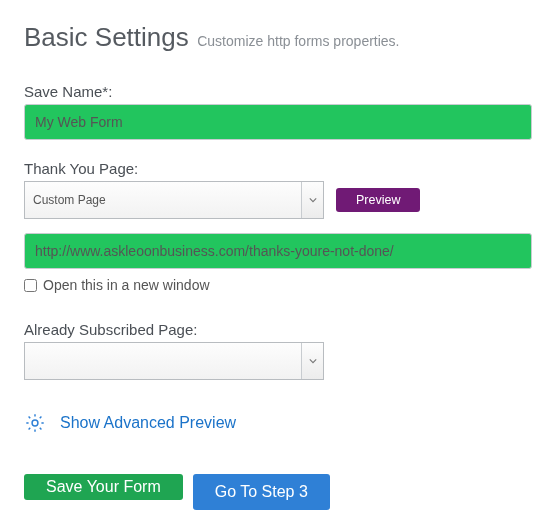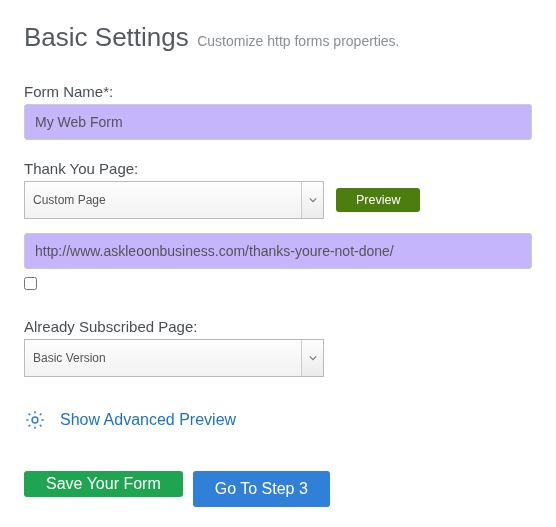--- a/index.html
+++ b/index.html
@@ -33,21 +33,21 @@
     display: block;
   }
   .text-input {
     width: 100%;
     height: 36px;
     border: 1px solid #c8ccd0;
     border-radius: 3px;
     padding: 0 10px;
     font-size: 14px;
     color: #555;
-    background: #c4b5fd;
+    background: #22c55e;
   }
   .select-row { display: flex; align-items: center; gap: 12px; }
   .select-wrap {
     position: relative;
     width: 300px;
     height: 38px;
     border: 1px solid #b8bcc0;
     background: linear-gradient(#fdfdfd,#f2f2f2);
     font-size: 12px;
     color: #555;
@@ -60,21 +60,21 @@
   .select-wrap .sel-caret {
     position: absolute;
     right: 0; top: 0; bottom: 0;
     width: 22px;
     border-left: 1px solid #c8ccd0;
     background: linear-gradient(#fdfdfd,#ececec);
     display: flex; align-items: center; justify-content: center;
   }
   .select-wrap .sel-caret svg { width: 8px; height: 6px; }
   .btn-preview {
-    background: #4d7c0f;
+    background: #701a75;
     color: #fff;
     border: none;
     height: 24px;
     padding: 0 20px;
     font-size: 12.5px;
     border-radius: 3px;
     cursor: pointer;
   }
   .url-input { margin-top: 14px; }
   .checkbox-row {
@@ -127,47 +127,47 @@
 </style>
 </head>
 <body>
 
 <div class="header">
   <span class="title">Basic Settings</span>
   <span class="subtitle">Customize http forms properties.</span>
 </div>
 
 <div class="field-group">
-  <label class="label">Form Name*:</label>
+  <label class="label">Save Name*:</label>
   <input class="text-input" type="text" value="My Web Form" style="">
 </div>
 
 <div class="field-group">
   <label class="label">Thank You Page:</label>
   <div class="select-row">
     <div class="select-wrap">
       <span class="sel-label">Custom Page</span>
       <span class="sel-caret">
         <svg viewBox="0 0 10 6">
             <path d="M1 1 L5 5 L9 1" stroke="#777" stroke-width="1.4" fill="none"></path>
           </svg>
       </span>
     </div>
     <button class="btn-preview">Preview</button>
   </div>
   <input class="text-input url-input" type="text" value="http://www.askleoonbusiness.com/thanks-youre-not-done/" style="">
   <div class="checkbox-row">
     <input type="checkbox" style="">
+    <span>Open this in a new window</span>
   </div>
 </div>
 
 <div class="field-group sec-already">
   <label class="label">Already Subscribed Page:</label>
   <div class="select-wrap">
-    <span class="sel-label">Basic Version</span>
     <span class="sel-caret">
       <svg viewBox="0 0 10 6">
           <path d="M1 1 L5 5 L9 1" stroke="#777" stroke-width="1.4" fill="none"></path>
         </svg>
     </span>
   </div>
 </div>
 
 <div class="adv-row">
   <span class="gear">

